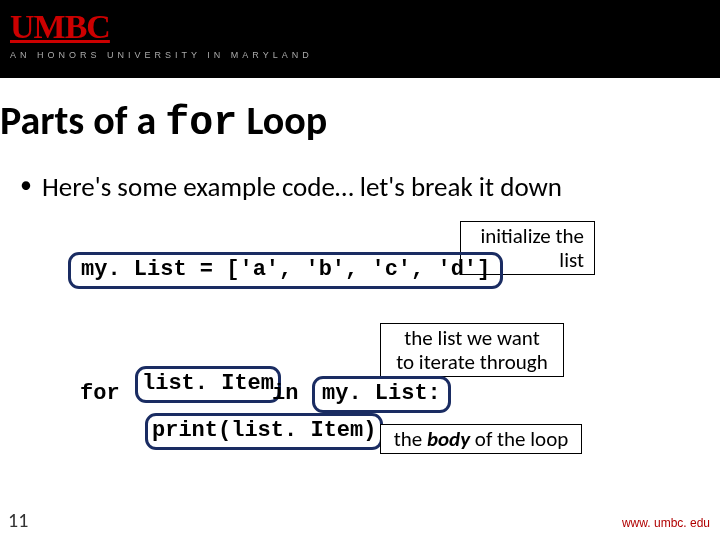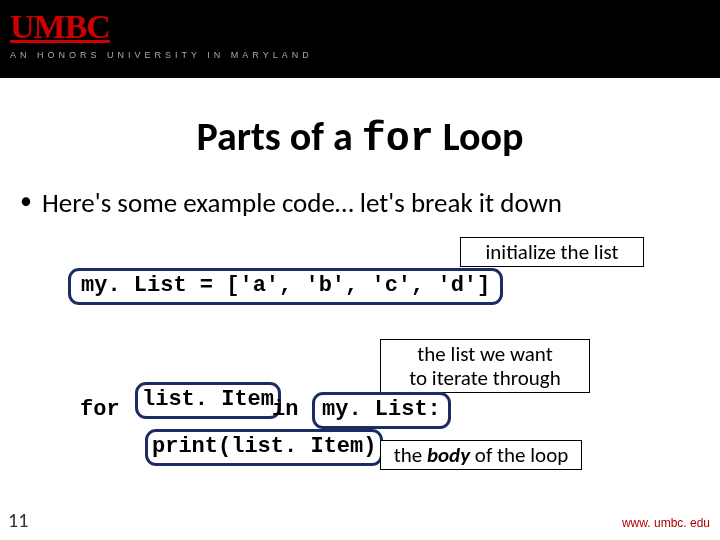--- a/index.html
+++ b/index.html
@@ -31,24 +31,24 @@
   .tagline {
     position: absolute;
     left: 10px;
     top: 50px;
     font-size: 9px;
     letter-spacing: 4px;
     color: #aaa;
     font-family: Arial, sans-serif;
   }
   .slide-title {
-    text-align: center;
+    text-align: left;
     font-size: 40px;
     font-family: Calibri, sans-serif;
-    margin-top: 34px;
+    margin-top: 18px;
     color: #000;
   }
   .slide-title .mono {
     font-family: "Courier New", monospace;
     font-weight: bold;
   }
   .bullet {
     margin: 24px 13px 0 42px;
     font-size: 27px;
     color: #000;
@@ -90,24 +90,24 @@
   }
   .code-plain {
     position: absolute;
     font-family: "Courier New", monospace;
     font-weight: bold;
     font-size: 22px;
     color: #000;
     white-space: pre;
   }
   
-  .lbl-init { left: 460px; top: 18px; width: 184px; }
+  .lbl-init { left: 460px; top: 18px; width: 135px; text-align: right; }
   .box-mylist { left: 68px; top: 49px; }
   .lbl-refer { left: 44px; top: 120px; width: 190px; padding: 2px 6px; }
-  .lbl-iterate { left: 380px; top: 120px; width: 210px; padding: 2px 6px; }
+  .lbl-iterate { left: 380px; top: 120px; width: 184px; padding: 2px 6px; }
   .txt-for { left: 80px; top: 178px; }
   .box-listitem { left: 135px; top: 163px; padding: 2px 4px 4px 4px; }
   .txt-in { left: 272px; top: 178px; text-align: right; }
   .box-mylist2 { left: 312px; top: 173px; padding: 2px 7px 4px 7px; }
   .box-print { left: 145px; top: 210px; padding: 2px 4px 4px 4px; }
   .lbl-body { left: 380px; top: 221px; width: 202px; border: 1.5px solid #000; }
   .lbl-body b { font-weight: bold; font-style: italic; }
   .slide-number {
     position: absolute;
     left: 8px;

